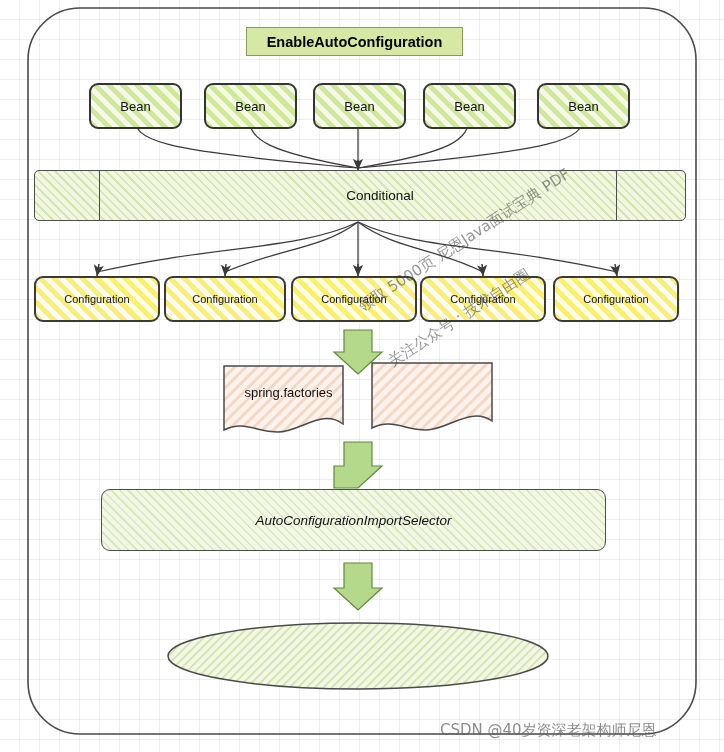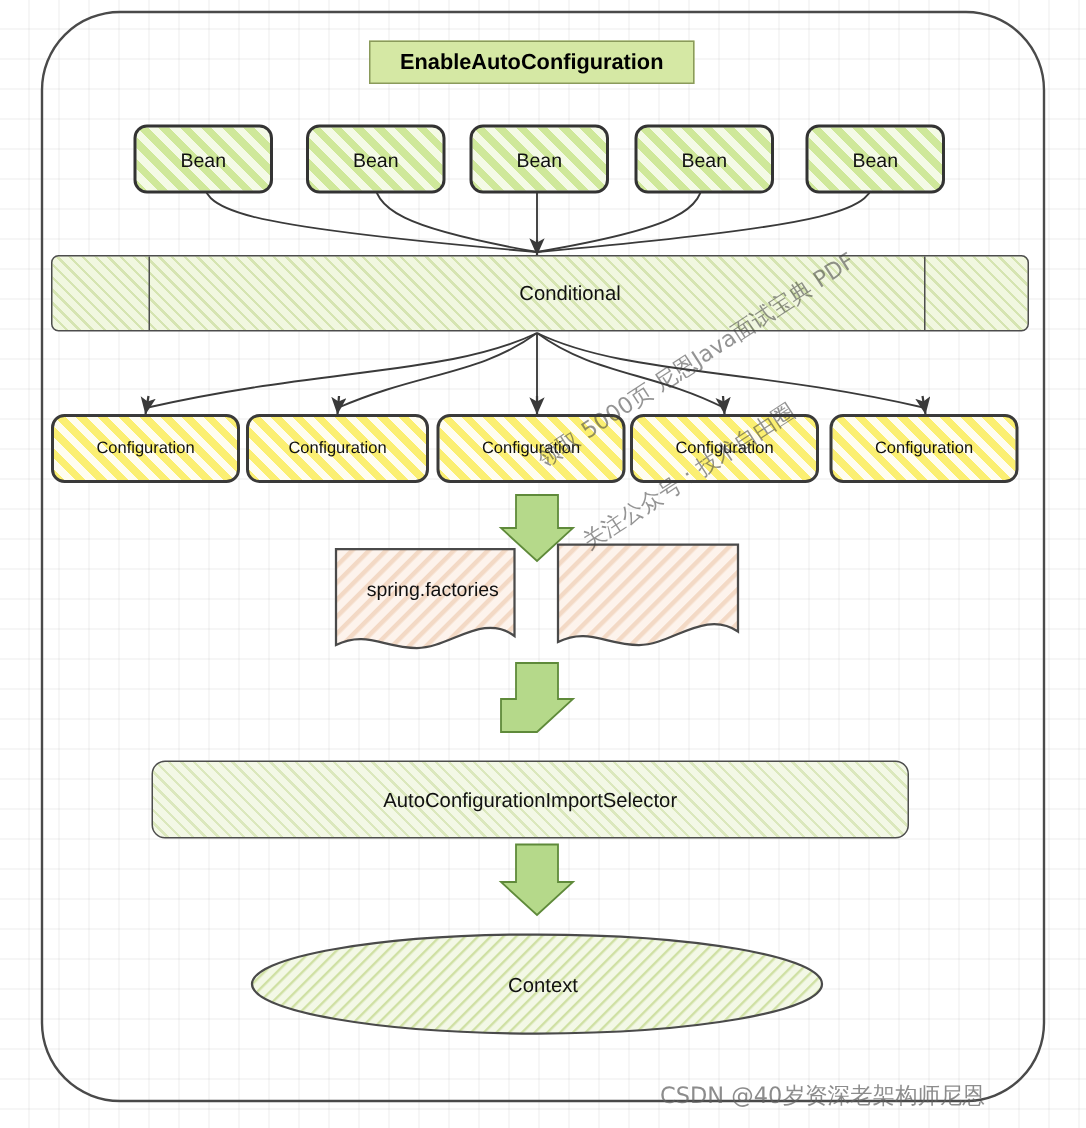--- a/index.html
+++ b/index.html
@@ -240,25 +240,22 @@
     <span>Configuration</span>
   </div>
   <div class="node configuration" style="left:553px;top:276px;width:126px;height:46px;">
     <span>Configuration</span>
   </div>
 
   <div class="doc-label" style="left:224px;top:384px;width:129px;">
     <span>spring.factories</span>
   </div>
 
-  <div class="node selector" style="left:101px;top:507px;width:505px;height:52px;">
+  <div class="node selector" style="left:101px;top:489px;width:505px;height:62px;font-style:italic;">
     <span>AutoConfigurationImportSelector</span>
   </div>
 
-  <div class="ctx-label" style="left:0px;top:649px;">
-    <span>Context</span>
-  </div>
 
   <div class="wm wm1">领取 5000页 尼恩Java面试宝典 PDF</div>
   <div class="wm wm2">关注公众号：技术自由圈</div>
   <div class="wm-bottom">CSDN @40岁资深老架构师尼恩</div>
 
 </div>
 
 </body></html>

